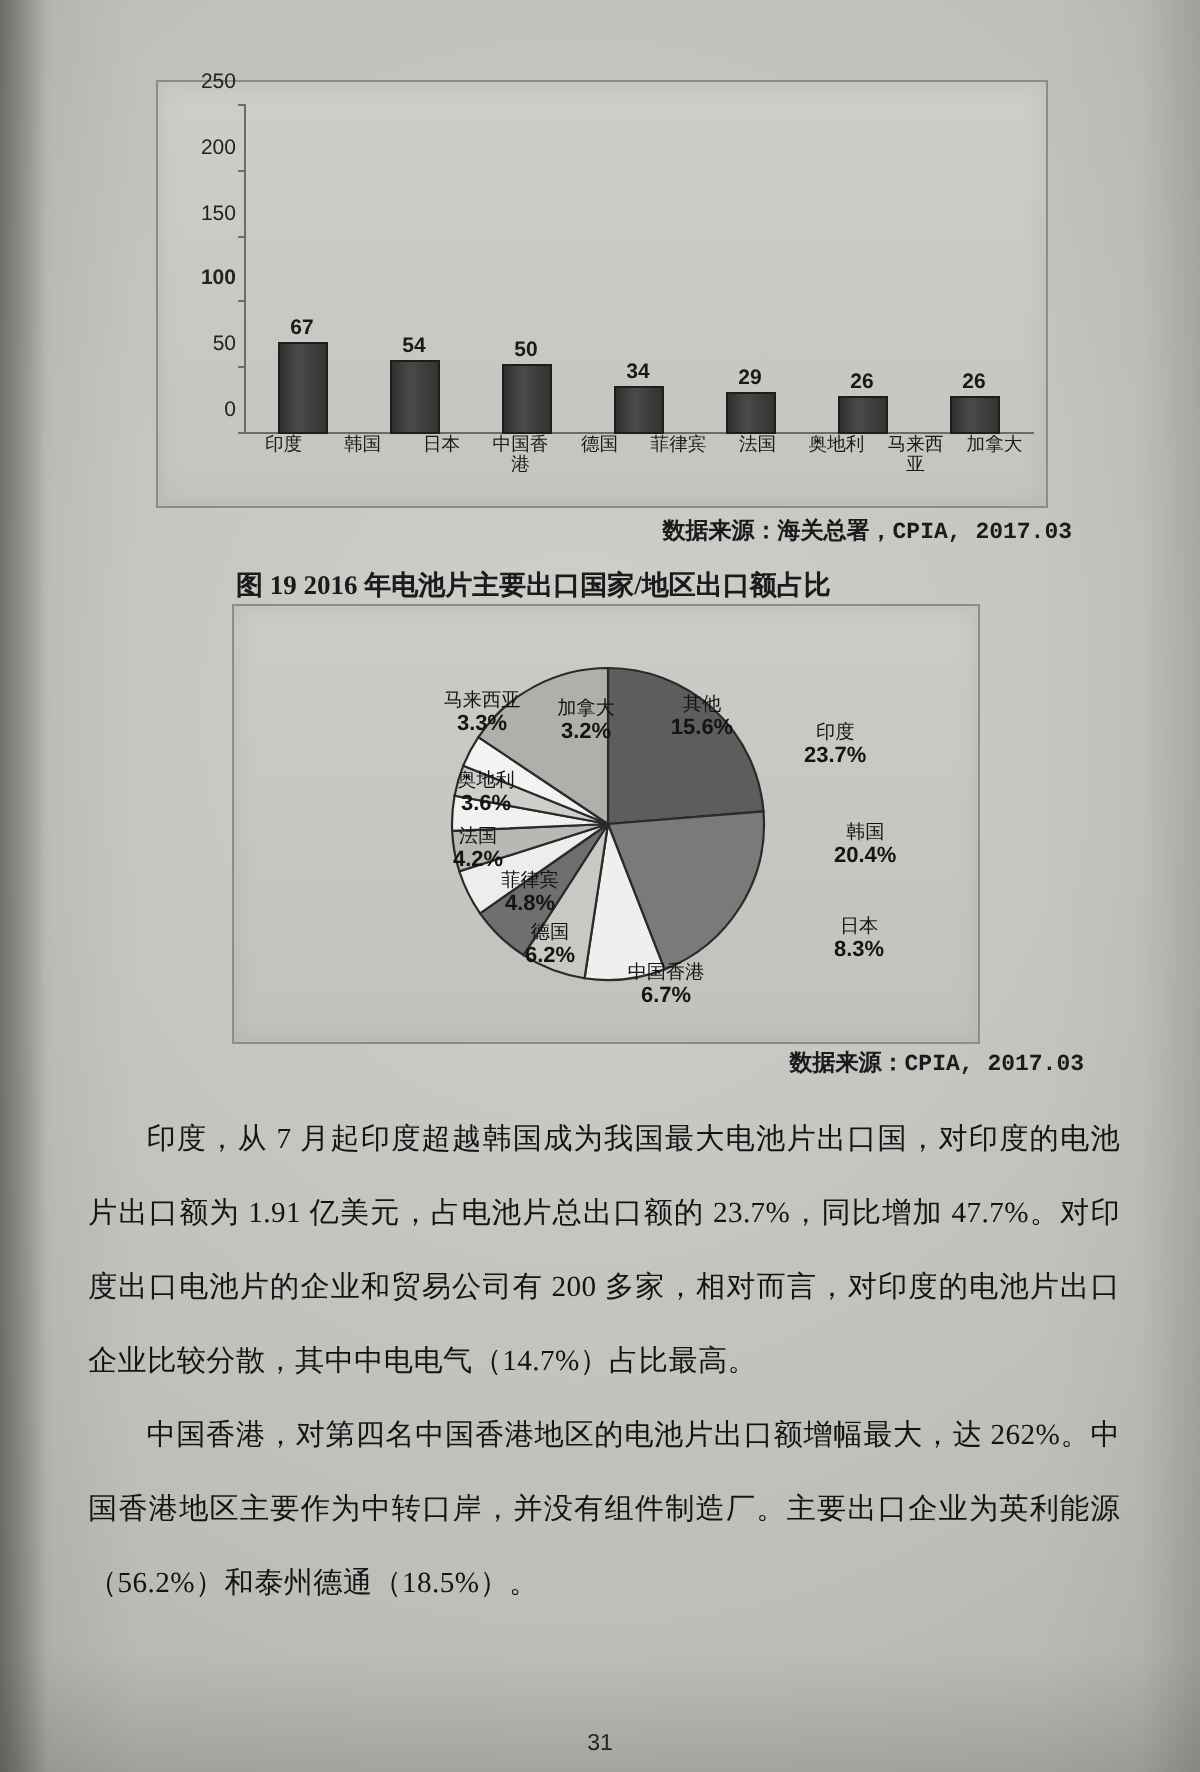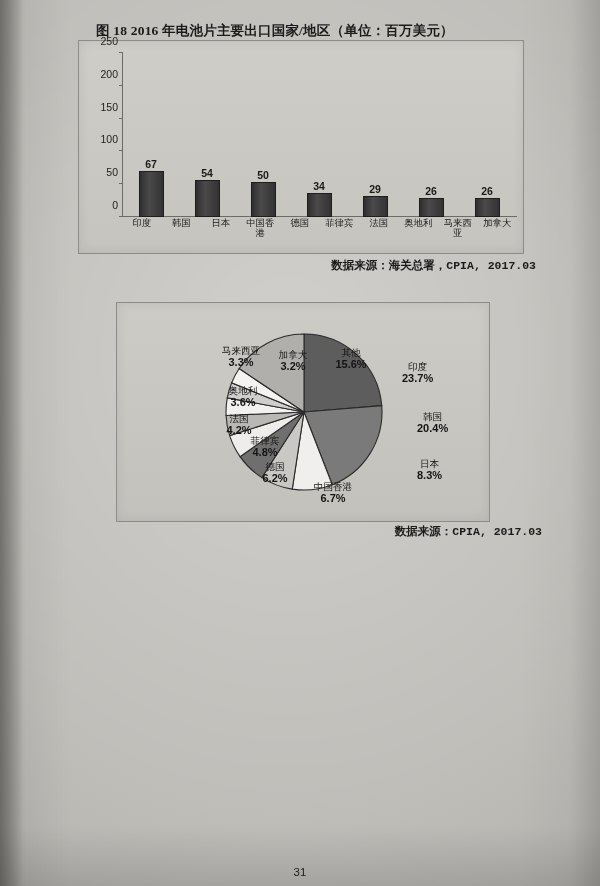--- a/index.html
+++ b/index.html
@@ -103,32 +103,31 @@
     position:absolute;left:0;top:0;bottom:0;width:22px;
     background:linear-gradient(90deg, rgba(60,58,55,.45), rgba(120,118,114,.05));
     pointer-events:none;
   }
 </style>
 </head>
 <body>
 
 <div class="page">
 
-  <div class="fig18-title">图 18 2016 年电池片主要出口国家/地区（单位：百万美元）</div>
 
   <div class="chart18">
     <div class="c18-axis"></div>
     <div class="c18-base"></div>
     <div class="c18-plot">
       <div id="yticks">
           <div class="ytick" style="bottom: 0%;">0</div>
           <div class="ytickline" style="bottom: 0%; left: -4px;"></div>
           <div class="ytick" style="bottom: 20%;">50</div>
           <div class="ytickline" style="bottom: 20%; left: -4px;"></div>
-          <div class="ytick" style="bottom: 40%;">100</div>
+          <div class="ytick" style="bottom: 40%; font-weight: bold;">100</div>
           <div class="ytickline" style="bottom: 40%; left: -4px;"></div>
           <div class="ytick" style="bottom: 60%; text-align: center;">150</div>
           <div class="ytickline" style="bottom: 60%; left: -4px;"></div>
           <div class="ytick" style="bottom: 80%;">200</div>
           <div class="ytickline" style="bottom: 80%; left: -4px;"></div>
           <div class="ytick" style="bottom: 100%;">250</div>
           <div class="ytickline" style="bottom: 100%; left: -4px;"></div>
         </div>
       <div class="bars" id="bars">
           <div class="barwrap">
@@ -170,20 +169,21 @@
         <div class="xlab">菲律宾</div>
         <div class="xlab">法国</div>
         <div class="xlab">奥地利</div>
         <div class="xlab">马来西亚</div>
         <div class="xlab">加拿大</div>
       </div>
   </div>
 
   <div class="src18"><span>数据来源：海关总署，</span><span class="mono">CPIA, 2017.03</span></div>
 
+  <div class="fig19-title">图 19 2016 年电池片主要出口国家/地区出口额占比</div>
 
   <div class="chart19">
     <div class="pie-holder">
       <svg class="pie-svg" id="pie" width="182" height="182" viewBox="0 0 182 182">
           <path d="M 91 91 L 91.00 13.00 A 78 78 0 0 1 168.74 84.64 Z" fill="#5d5d5d" stroke="#2a2a2a" stroke-width="1.1"></path>
           <path d="M 91 91 L 168.74 84.64 A 78 78 0 0 1 119.26 163.70 Z" fill="#7a7a7a" stroke="#2a2a2a" stroke-width="1.1"></path>
           <path d="M 91 91 L 119.26 163.70 A 78 78 0 0 1 79.28 168.11 Z" fill="#f0efed" stroke="#2a2a2a" stroke-width="1.1"></path>
           <path d="M 91 91 L 79.28 168.11 A 78 78 0 0 1 48.79 156.59 Z" fill="#c9c8c4" stroke="#2a2a2a" stroke-width="1.1"></path>
           <path d="M 91 91 L 48.79 156.59 A 78 78 0 0 1 27.04 135.65 Z" fill="#6f6f6f" stroke="#2a2a2a" stroke-width="1.1"></path>
           <path d="M 91 91 L 27.04 135.65 A 78 78 0 0 1 16.67 114.64 Z" fill="#eeedeb" stroke="#2a2a2a" stroke-width="1.1"></path>
@@ -204,16 +204,20 @@
         <div class="plabel" style="left: 122px; top: 110px; transform: translateX(-50%);"><div>法国</div><b>4.2%</b></div>
         <div class="plabel" style="left: 126px; top: 82px; transform: translateX(-50%);"><div>奥地利</div><b>3.6%</b></div>
         <div class="plabel" style="left: 176px; top: 46px; transform: translateX(-50%);"><div>加拿大</div><b>3.2%</b></div>
         <div class="plabel" style="left: 124px; top: 42px; transform: translateX(-50%);"><div>马来西亚</div><b>3.3%</b></div>
         <div class="plabel" style="left: 234px; top: 44px; transform: translateX(-50%);"><div>其他</div><b>15.6%</b></div>
       </div>
   </div>
 
   <div class="src19"><span>数据来源：</span><span class="mono">CPIA, 2017.03</span></div>
 
+  <div class="bodytext">
+    <p class="indent">印度，从 7 月起印度超越韩国成为我国最大电池片出口国，对印度的电池片出口额为 1.91 亿美元，占电池片总出口额的 23.7%，同比增加 47.7%。对印度出口电池片的企业和贸易公司有 200 多家，相对而言，对印度的电池片出口企业比较分散，其中中电电气（14.7%）占比最高。</p>
+    <p class="indent">中国香港，对第四名中国香港地区的电池片出口额增幅最大，达 262%。中国香港地区主要作为中转口岸，并没有组件制造厂。主要出口企业为英利能源（56.2%）和泰州德通（18.5%）。</p>
+  </div>
 
   <div class="pageno">31</div>
   <div class="bend"></div>
 </div>
 
 </body></html>

